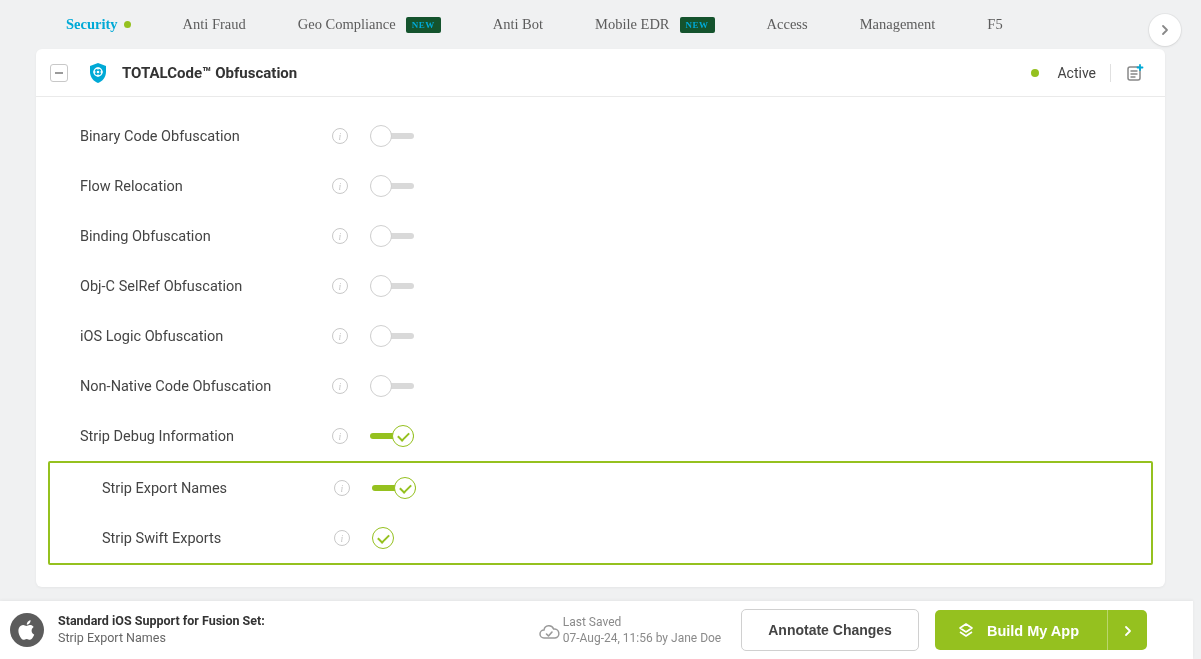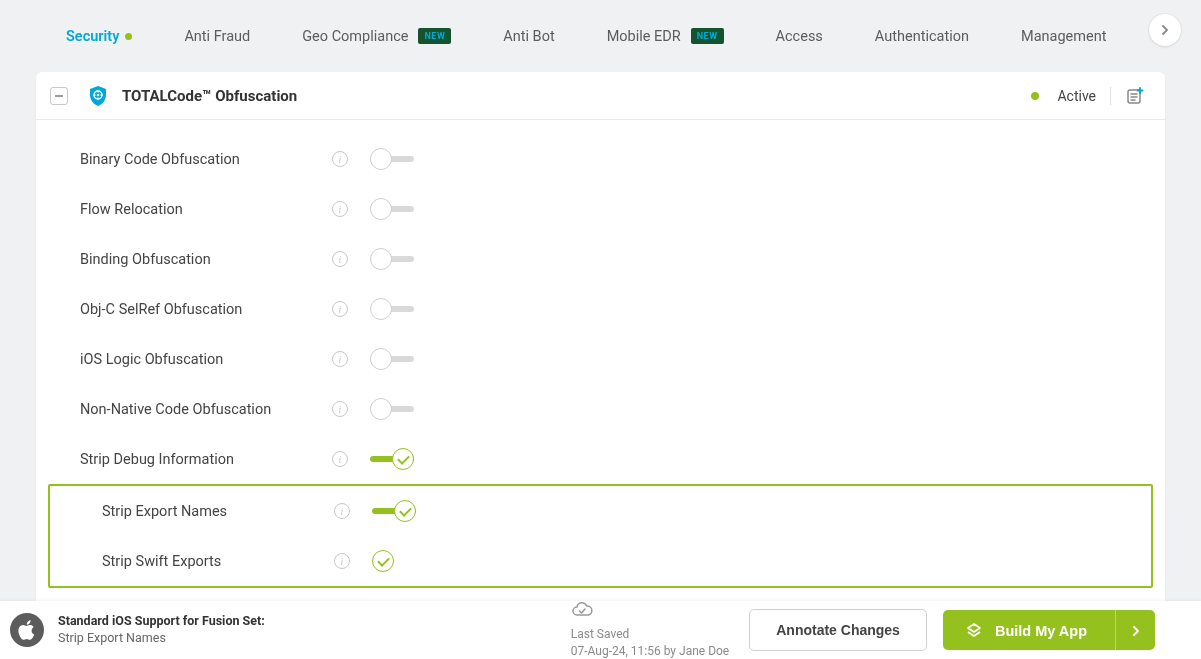--- a/index.html
+++ b/index.html
@@ -12,24 +12,25 @@
       background: #f0f1f2;
       color: #444;
       width: 1201px;
       height: 659px;
       overflow: hidden;
       position: relative;
     }
     .tabs-bar {
       display: flex;
       align-items: center;
-      height: 72px;
+      height: 49px;
       padding: 0 40px 0 40px;
       gap: 0;
       position: relative;
+      font-family: Liberation Serif, serif;
     }
     .tab {
       display: flex;
       align-items: center;
       padding: 0 26px;
       height: 100%;
       font-size: 14.5px;
       color: #5c5c5c;
       cursor: pointer;
       position: relative;
@@ -249,21 +250,21 @@
     .highlight-box .setting-row {
       padding-left: 52px;
     }
     .highlight-box .setting-row .setting-label {
       width: 232px;
     }
     .footer-bar {
       position: absolute;
       bottom: 0;
       left: 0;
-      right: 0;
+      right: 8px;
       height: 58px;
       background: #fff;
       box-shadow: 0 -1px 3px rgba(0,0,0,0.05);
       display: flex;
       align-items: center;
       padding: 0 46px 0 0;
     }
     .footer-left {
       display: flex;
       align-items: center;
@@ -288,24 +289,23 @@
     .footer-title {
       font-weight: 700;
       color: #333;
     }
     .footer-subtitle {
       color: #666;
     }
     .footer-center {
       margin-left: auto;
       display: flex;
-      align-items: flex-start;
+      align-items: flex-end;
       gap: 3px;
       padding-right: 20px;
-      flex-direction: column;
     }
     .cloud-saved-icon {
       color: #9a9a9a;
     }
     .saved-block {
       display: flex;
       flex-direction: column;
       font-size: 12px;
       color: #8a8a8a;
       line-height: 1.35;
@@ -370,23 +370,20 @@
   </div>
   <div class="tab">
     <span>Anti Bot</span>
   </div>
   <div class="tab">
     <span>Mobile EDR</span>
     <span class="badge-new">NEW</span>
   </div>
   <div class="tab">
     <span>Access</span>
-  </div>
-  <div class="tab">
-    <span>Authentication</span>
   </div>
   <div class="tab">
     <span>Management</span>
   </div>
   <div class="tab">
     <span>F5</span>
   </div>
   <div class="tabs-scroll-right">
     <svg width="10" height="12" viewBox="0 0 10 12">
         <path d="M3 2 L7 6 L3 10" stroke="#888" stroke-width="1.8" fill="none" stroke-linecap="round" stroke-linejoin="round"></path>

